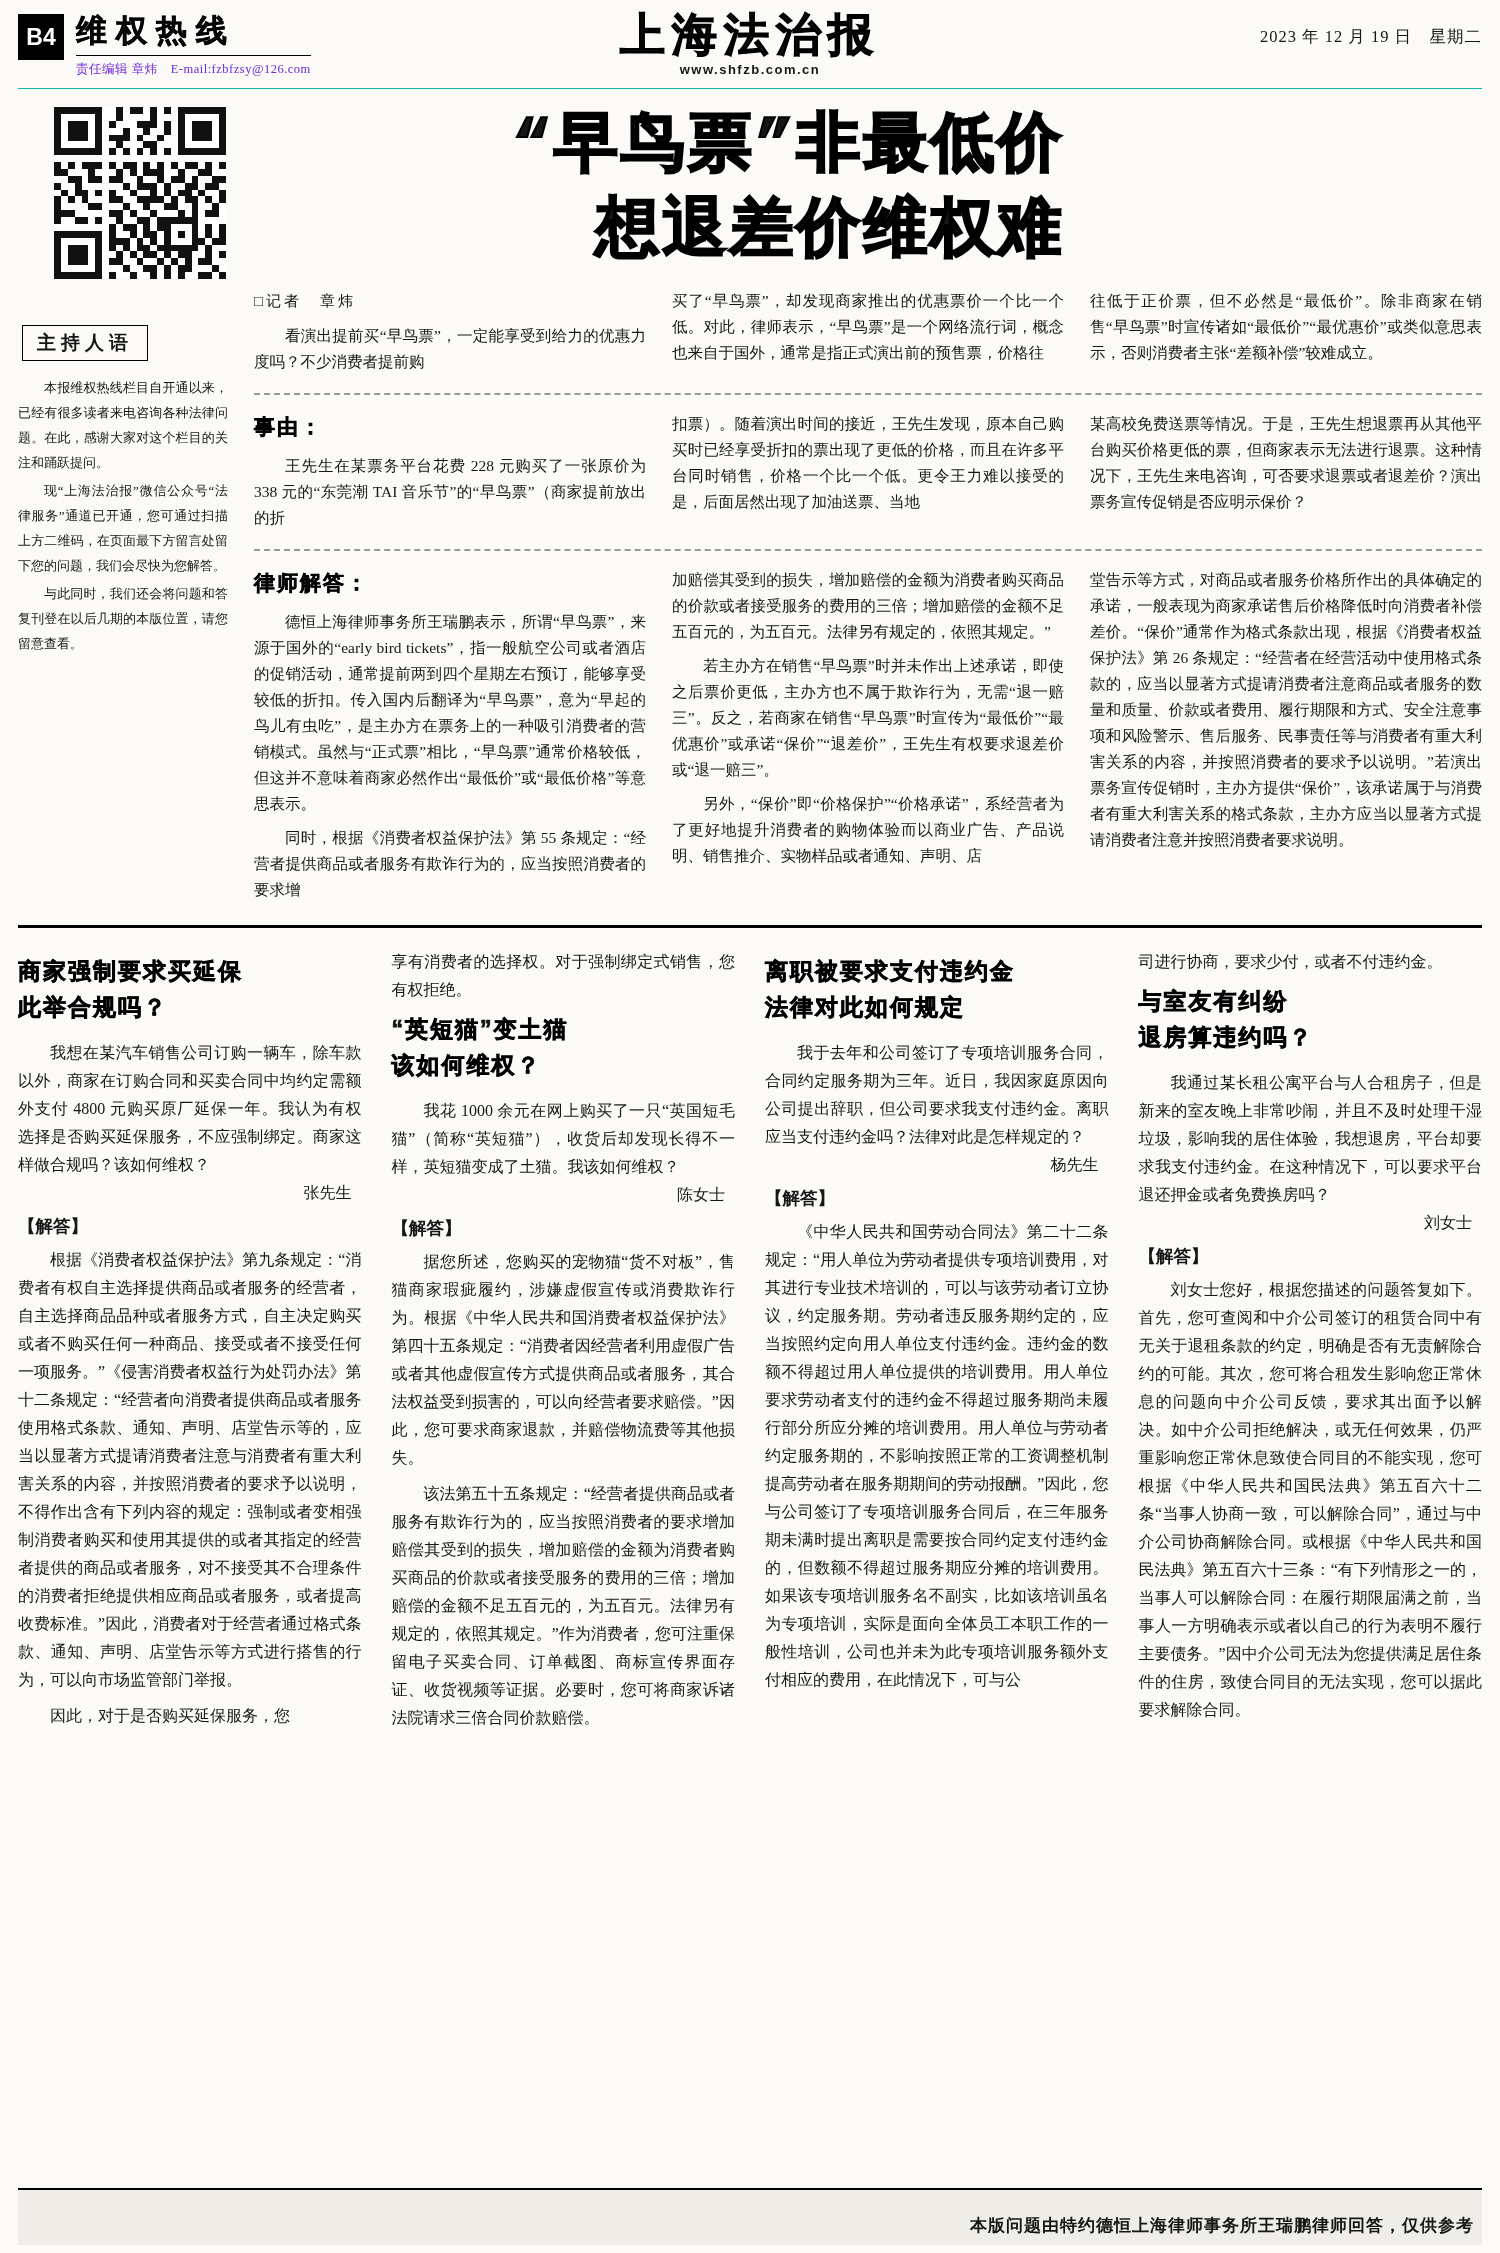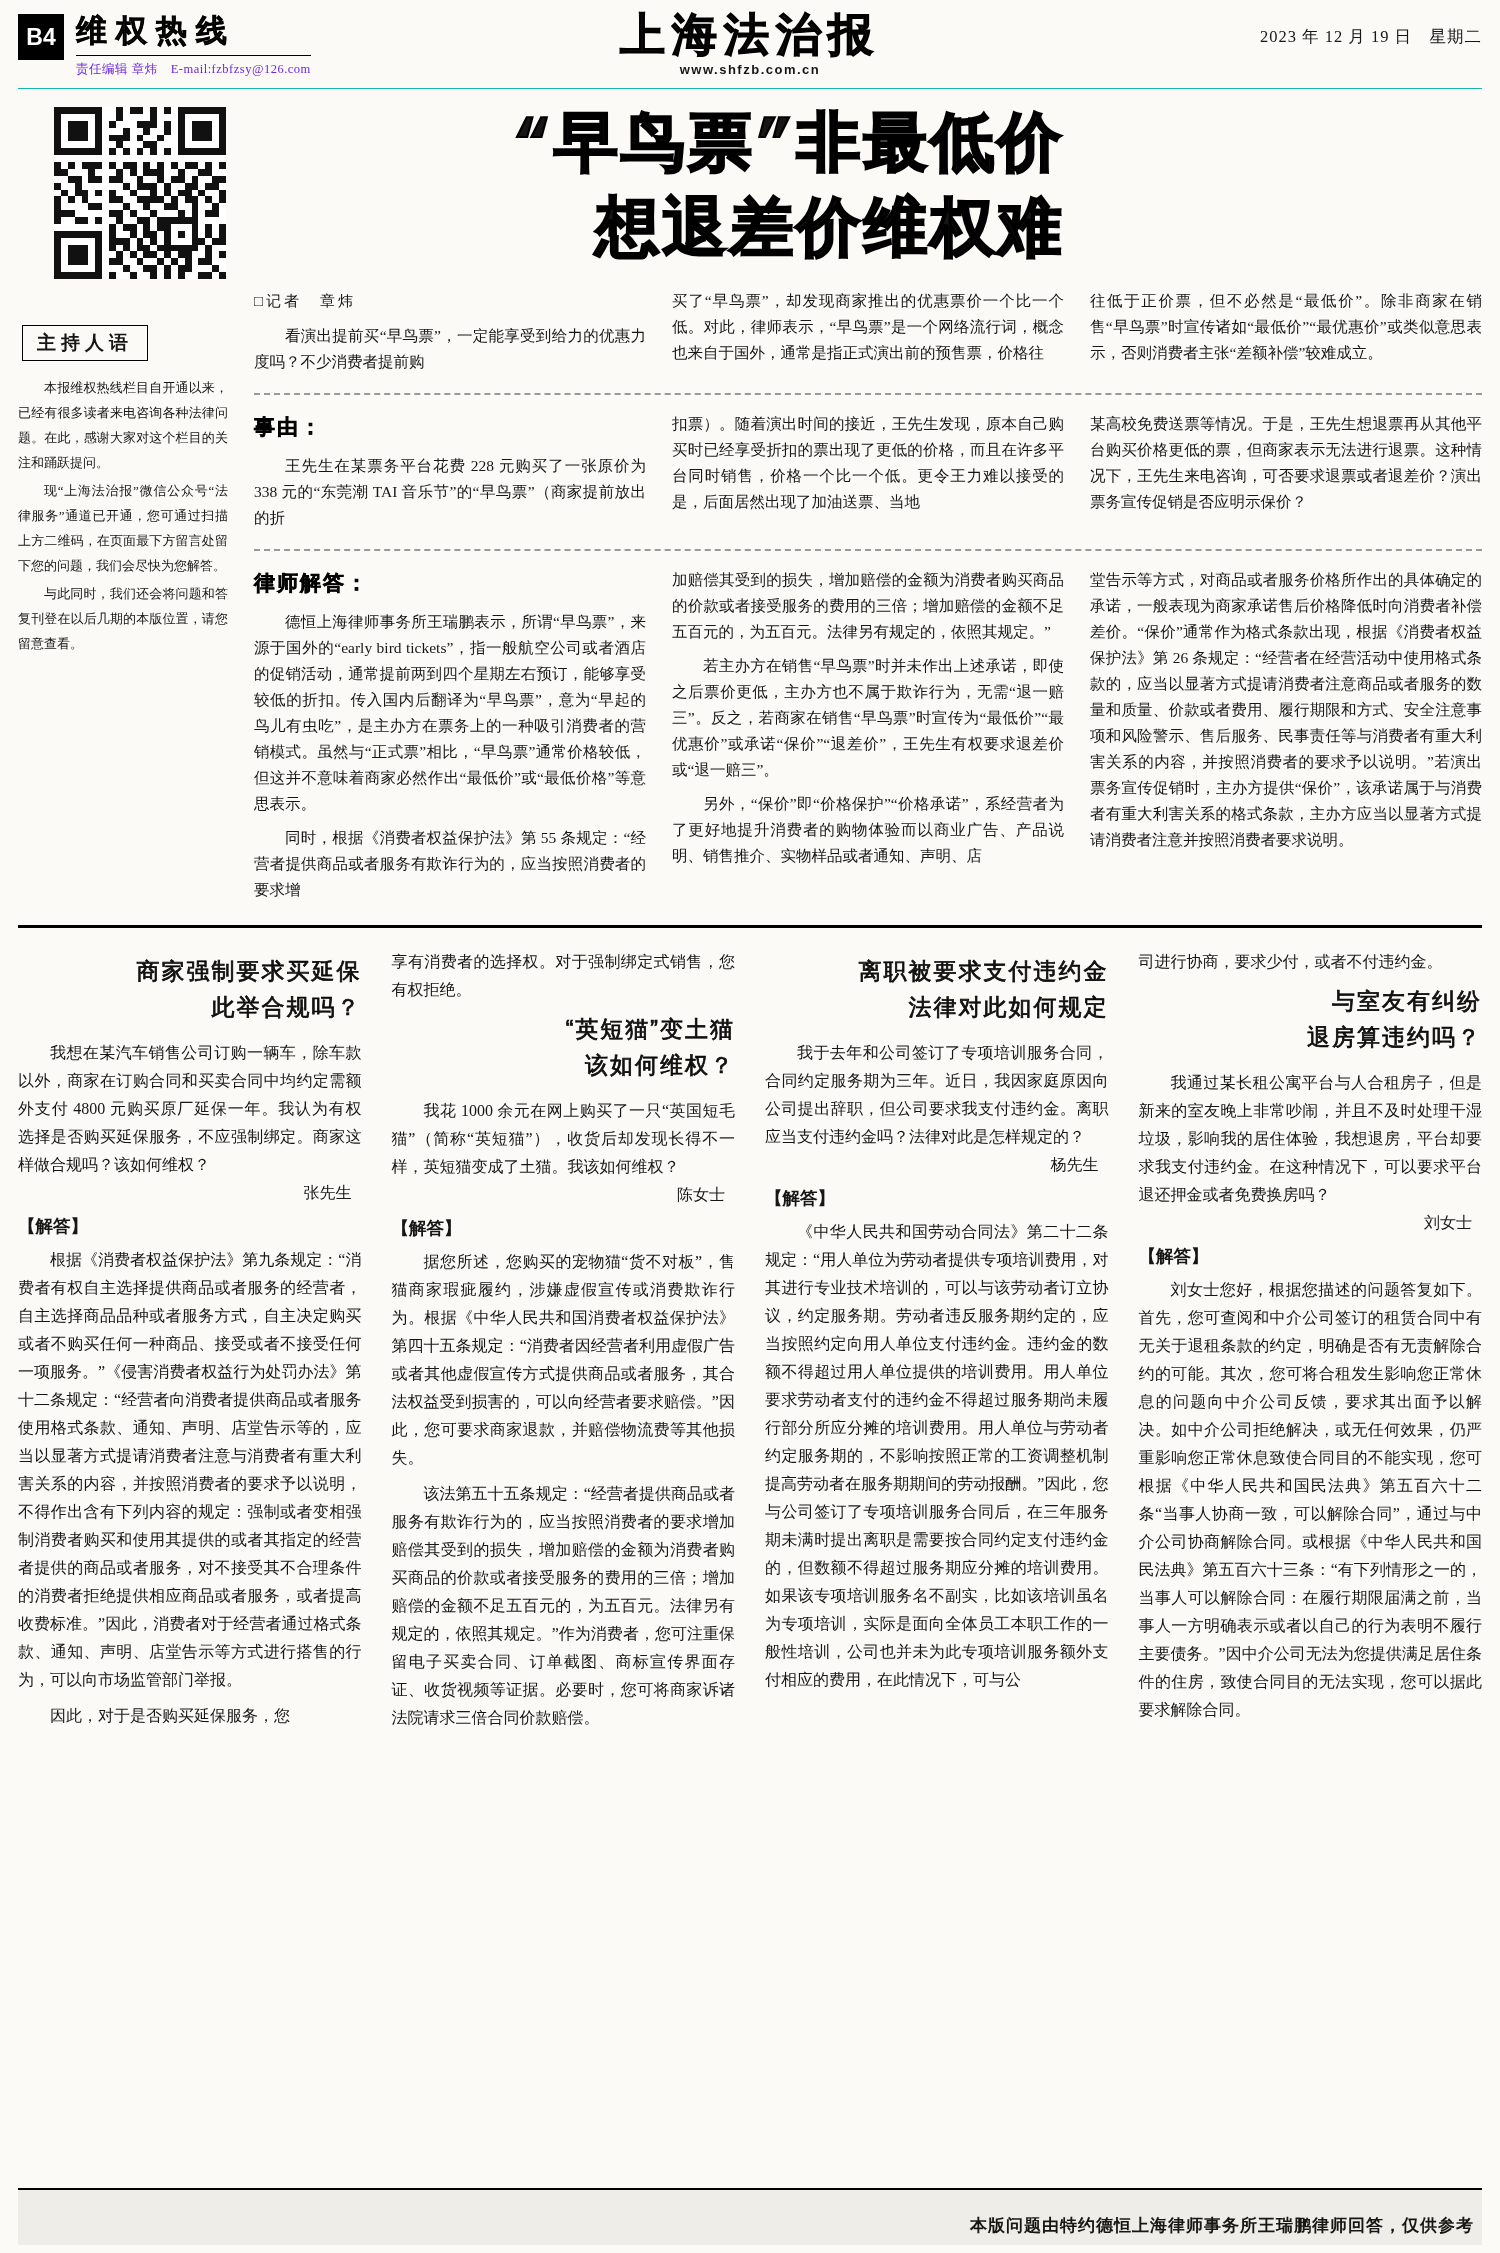--- a/index.html
+++ b/index.html
@@ -28,21 +28,21 @@
   .cols3{display:grid;grid-template-columns:1fr 1fr 1fr;column-gap:26px}
   .byline{font-size:15px;margin:4px 0 12px;letter-spacing:3px}
   .body{font-size:15.5px;line-height:26px;text-align:justify;margin-bottom:8px}
   .ind{text-indent:2em}
   .dash{border-top:2px dashed #999;margin:10px 0 16px}
   .sec-label{font-family:"Liberation Sans",sans-serif;font-weight:900;font-size:21px;letter-spacing:2px;margin:2px 0 12px;-webkit-text-stroke:.5px #000}
   
   .mid-rule{border-top:3px solid #000;margin:2px 0 0}
   
   .qa{display:grid;grid-template-columns:repeat(4,1fr);column-gap:30px;padding:20px 0 0;flex:1;min-height:0;overflow:hidden}
-  .qa-h{text-align:right;font-family:"Liberation Sans",sans-serif;font-weight:400;font-size:23px;line-height:1.55;letter-spacing:2px;margin:6px 0 14px;-webkit-text-stroke:.7px #000}
+  .qa-h{text-align:left;font-family:"Liberation Sans",sans-serif;font-weight:700;font-size:23px;line-height:1.55;letter-spacing:2px;margin:6px 0 14px;-webkit-text-stroke:.7px #000}
   .qa .body{font-size:16px;line-height:28px}
   .signer{text-align:right;font-size:16px;padding-right:10px;margin:-4px 0 8px}
   .ans-label{font-family:"Liberation Sans",sans-serif;font-weight:bold;font-size:17.5px;margin:10px 0 8px}
   
   .foot{position:absolute;left:18px;right:18px;bottom:8px;border-top:2px solid #000;background:#efede7;padding:24px 8px 8px;text-align:right;font-family:"Liberation Sans",sans-serif;font-weight:bold;font-size:17px;letter-spacing:1px}
 </style>
 </head>
 <body>
 
 <div class="page">

